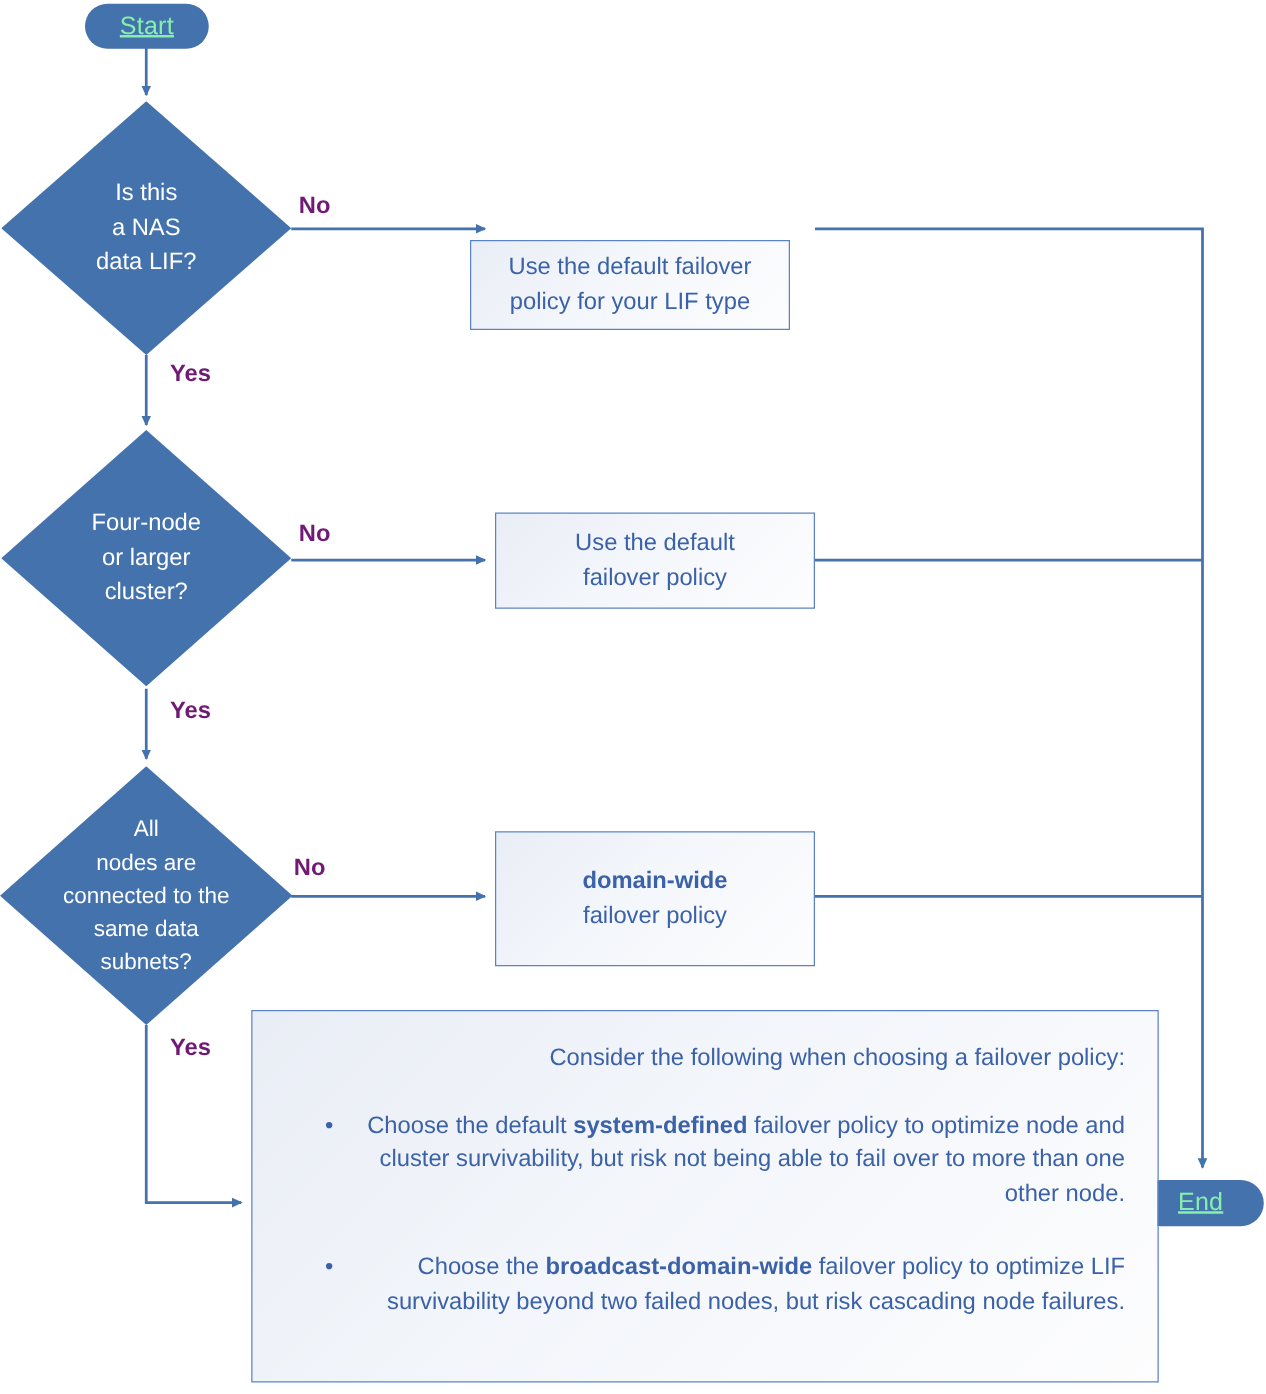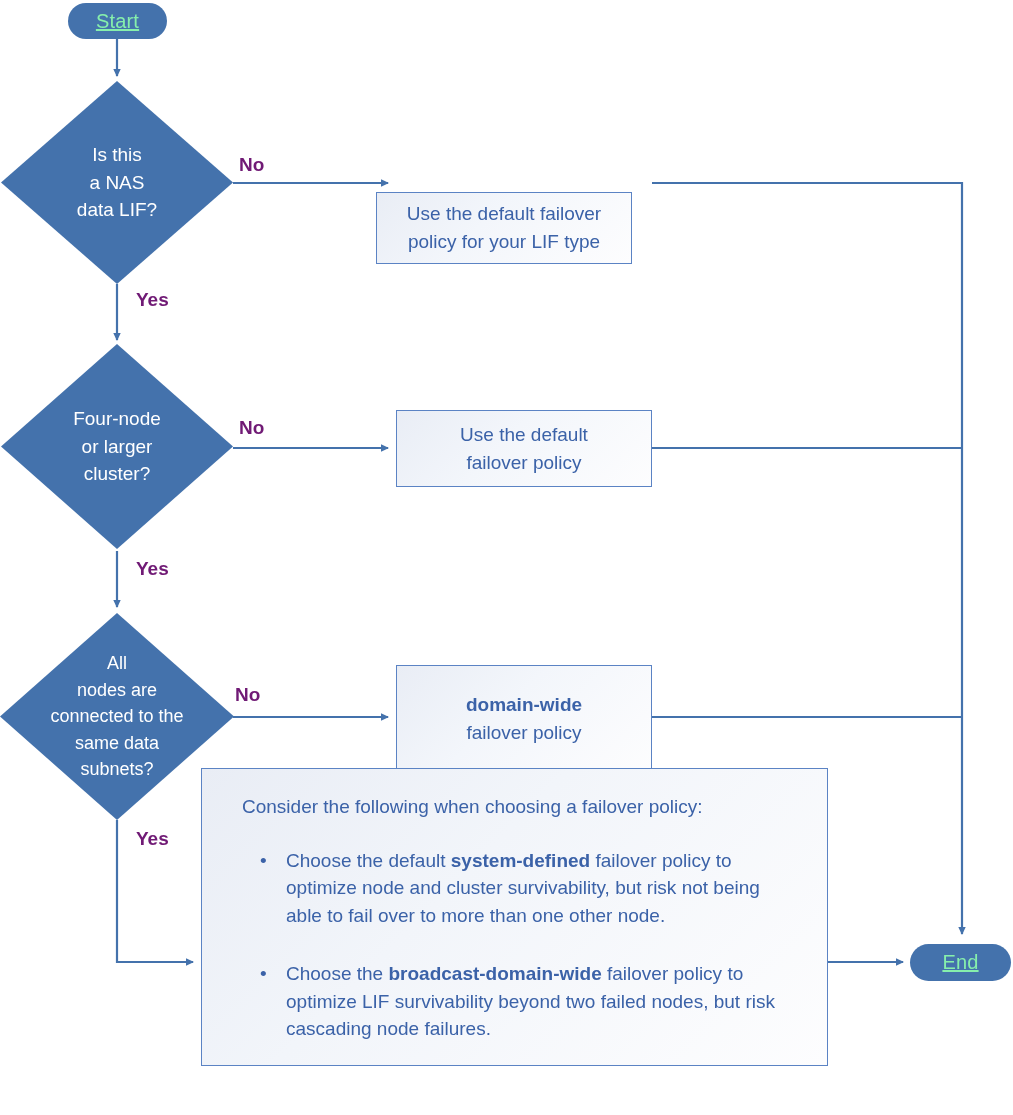--- a/index.html
+++ b/index.html
@@ -213,21 +213,21 @@
 
   <div class="process" style="left:396px; top:665px; width:256px; height:108px;">
     <div>
       <div>
         <b>domain-wide</b>
       </div>
       <div>failover policy</div>
     </div>
   </div>
 
-  <div class="note" style="left:201px; top:768px; width:627px; height:298px;">
+  <div class="note" style="left:201px; top:808px; width:726px; height:298px;text-align:right;">
     <p class="note-head">Consider the following when choosing a failover policy:</p>
     <ul>
       <li>
         <span class="bullet">•</span>
         <span><span>Choose the default </span><b>system-defined</b><span> failover policy to optimize node and cluster survivability, but risk not being able to fail over to more than one other node.</span></span>
       </li>
       <li>
         <span class="bullet">•</span>
         <span><span>Choose the </span><b>broadcast-domain-wide</b><span> failover policy to optimize LIF survivability beyond two failed nodes, but risk cascading node failures.</span></span>
       </li>

